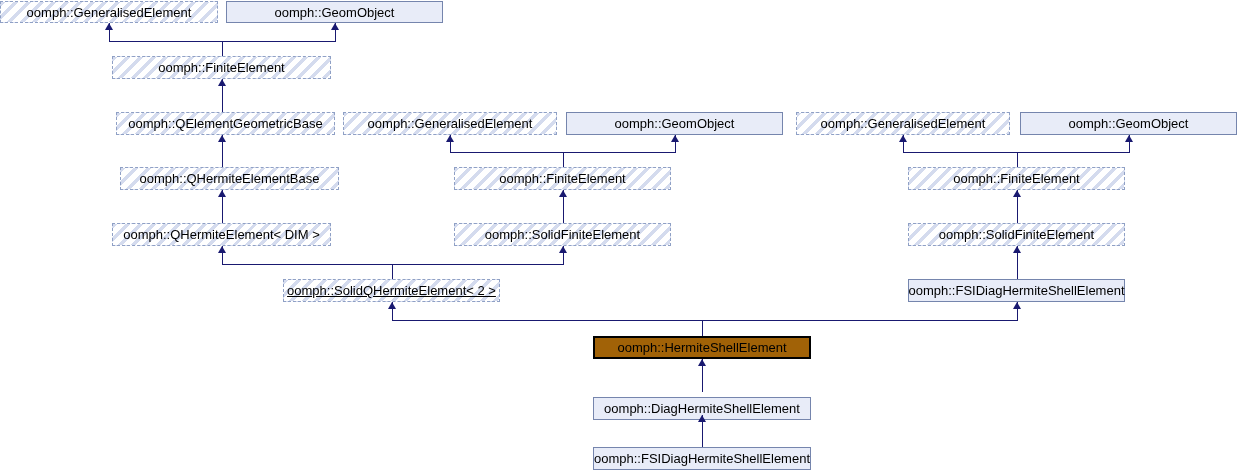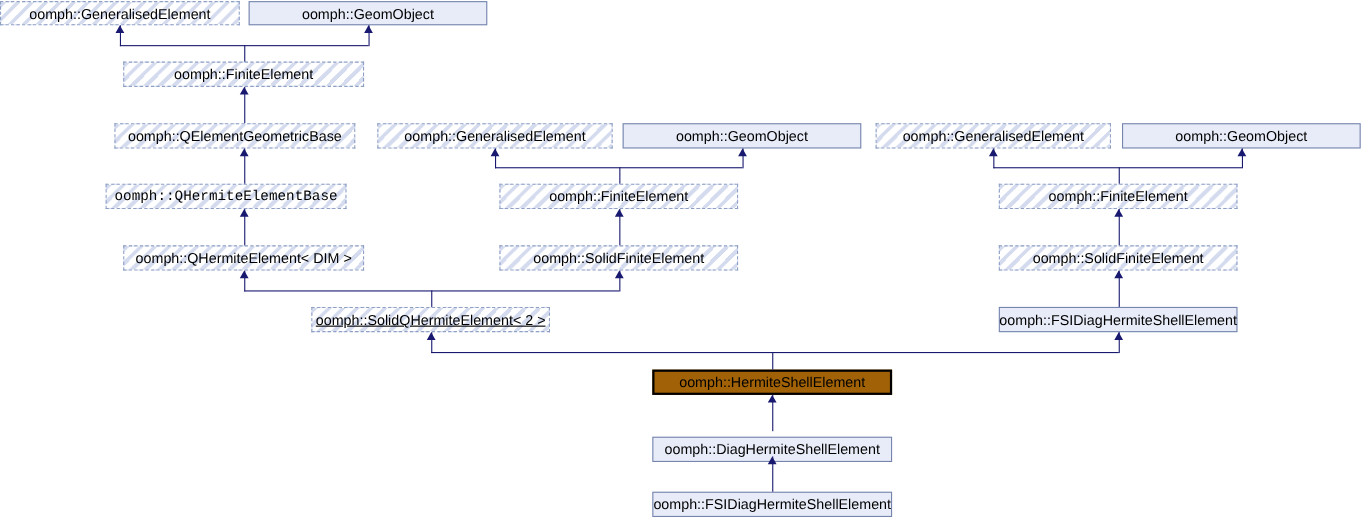--- a/index.html
+++ b/index.html
@@ -55,26 +55,26 @@
     border-bottom: 7px solid var(--edge);
   }
 </style>
 </head>
 <body>
 
 <div id="diagram-root">
     <div class="class-node hatched" style="left: 0px; top: 1px; width: 218px; height: 22px;">oomph::GeneralisedElement</div>
     <div class="class-node solid" style="left: 226px; top: 1px; width: 217px; height: 22px;">oomph::GeomObject</div>
     <div class="class-node hatched" style="left: 112px; top: 56px; width: 219px; height: 23px;">oomph::FiniteElement</div>
-    <div class="class-node hatched" style="left: 104px; top: 112px; width: 219px; height: 23px;">oomph::QElementGeometricBase</div>
+    <div class="class-node hatched" style="left: 116px; top: 112px; width: 219px; height: 23px;">oomph::QElementGeometricBase</div>
     <div class="class-node hatched" style="left: 343px; top: 112px; width: 214px; height: 23px;">oomph::GeneralisedElement</div>
     <div class="class-node solid" style="left: 566px; top: 112px; width: 217px; height: 23px;">oomph::GeomObject</div>
     <div class="class-node hatched" style="left: 796px; top: 112px; width: 214px; height: 23px;">oomph::GeneralisedElement</div>
     <div class="class-node solid" style="left: 1020px; top: 112px; width: 217px; height: 23px;">oomph::GeomObject</div>
-    <div class="class-node hatched" style="left: 96px; top: 167px; width: 219px; height: 23px; font-family: Liberation Mono, monospace;">oomph::QHermiteElementBase</div>
+    <div class="class-node hatched" style="left: 120px; top: 167px; width: 219px; height: 23px;">oomph::QHermiteElementBase</div>
     <div class="class-node hatched" style="left: 454px; top: 167px; width: 217px; height: 23px;">oomph::FiniteElement</div>
     <div class="class-node hatched" style="left: 908px; top: 167px; width: 217px; height: 23px;">oomph::FiniteElement</div>
     <div class="class-node hatched" style="left: 112px; top: 223px; width: 219px; height: 23px;">oomph::QHermiteElement&lt; DIM &gt;</div>
     <div class="class-node hatched" style="left: 454px; top: 223px; width: 217px; height: 23px;">oomph::SolidFiniteElement</div>
     <div class="class-node hatched" style="left: 908px; top: 223px; width: 217px; height: 23px;">oomph::SolidFiniteElement</div>
     <div class="class-node hatched" style="left: 283px; top: 279px; width: 217px; height: 23px; text-decoration: underline;">oomph::SolidQHermiteElement&lt; 2 &gt;</div>
     <div class="class-node solid" style="left: 908px; top: 279px; width: 217px; height: 23px;">oomph::FSIDiagHermiteShellElement</div>
     <div class="class-node focus" style="left: 593px; top: 336px; width: 218px; height: 23px;">oomph::HermiteShellElement</div>
     <div class="class-node solid" style="left: 593px; top: 397px; width: 218px; height: 23px;">oomph::DiagHermiteShellElement</div>
     <div class="class-node solid" style="left: 593px; top: 447px; width: 218px; height: 23px;">oomph::FSIDiagHermiteShellElement</div>

